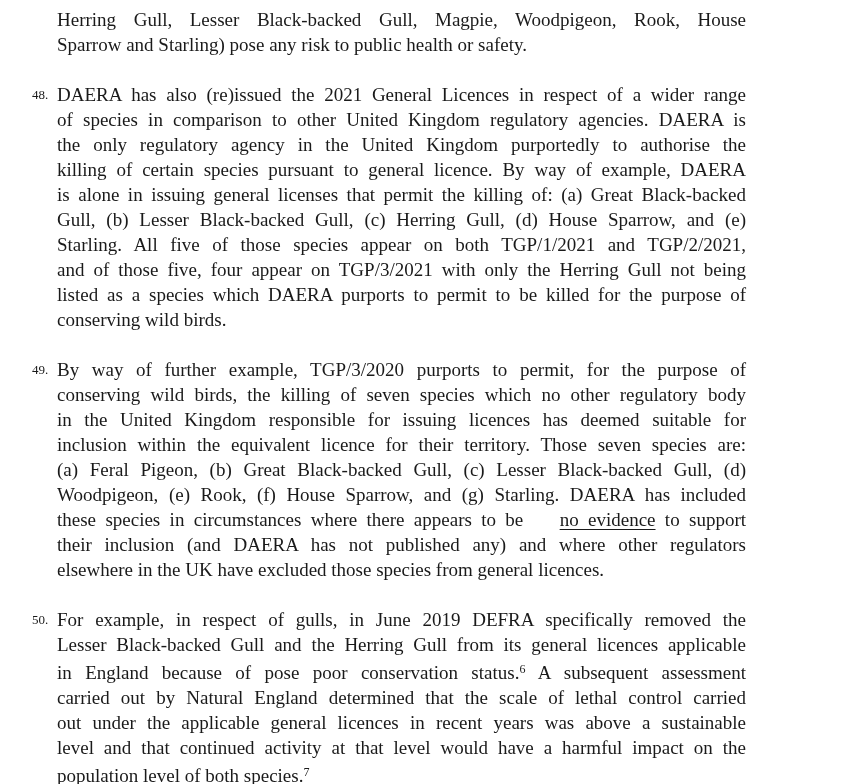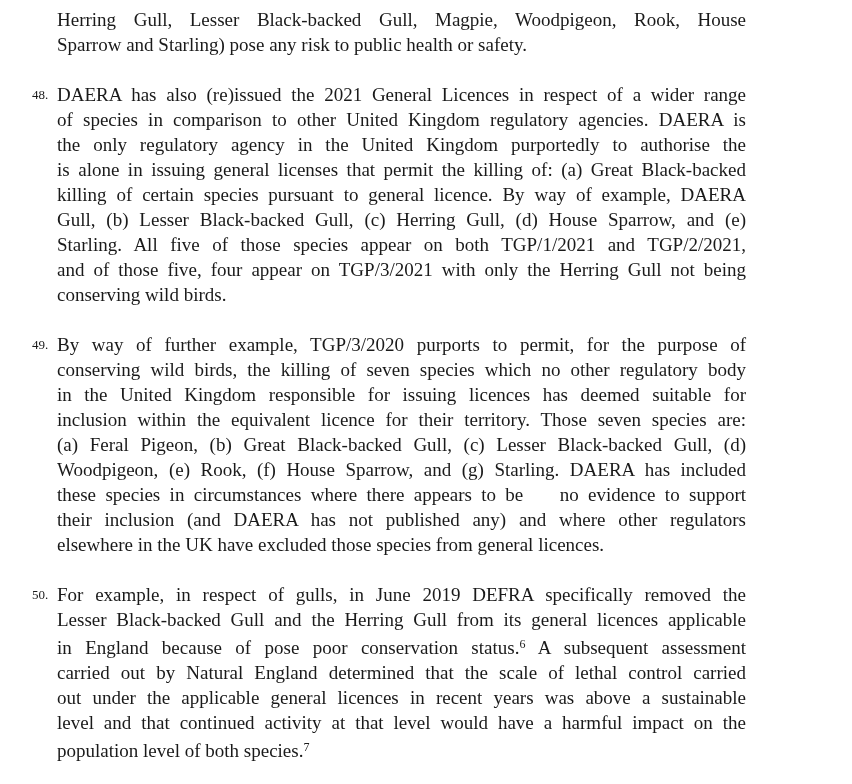--- a/index.html
+++ b/index.html
@@ -43,20 +43,21 @@
     line-height: 25px;
     white-space: nowrap;
     text-align: justify;
     text-align-last: justify;
   }
   .text-line.last {
     text-align: right;
     text-align-last: left;
   }
   .seg-underline {
+    text-decoration: underline;
     text-underline-offset: 3px;
     margin-left: 27px;
   }
   .seg-sup {
     font-size: 12px;
     vertical-align: 6px;
   }
 </style>
 </head>
 <body style="background: rgb(255, 255, 255); color: rgb(26, 26, 26);">
@@ -70,25 +71,26 @@
           <div class="text-line last"><span>Sparrow and Starling) pose any risk to public health or safety.</span></div>
         </div>
   </div>
 
   <div class="para">
     <div class="para-number">48.</div>
     <div class="para-body">
           <div class="text-line"><span>DAERA has also (re)issued the 2021 General Licences in respect of a wider range</span></div>
           <div class="text-line"><span>of species in comparison to other United Kingdom regulatory agencies. DAERA is</span></div>
           <div class="text-line"><span>the only regulatory agency in the United Kingdom purportedly to authorise the</span></div>
+          <div class="text-line"><span>killing of certain species pursuant to general licence. By way of example, DAERA</span></div>
           <div class="text-line"><span>is alone in issuing general licenses that permit the killing of: (a) Great Black-backed</span></div>
-          <div class="text-line"><span>killing of certain species pursuant to general licence. By way of example, DAERA</span></div>
           <div class="text-line"><span>Gull, (b) Lesser Black-backed Gull, (c) Herring Gull, (d) House Sparrow, and (e)</span></div>
           <div class="text-line"><span>Starling. All five of those species appear on both TGP/1/2021 and TGP/2/2021,</span></div>
           <div class="text-line"><span>and of those five, four appear on TGP/3/2021 with only the Herring Gull not being</span></div>
+          <div class="text-line"><span>listed as a species which DAERA purports to permit to be killed for the purpose of</span></div>
           <div class="text-line last"><span>conserving wild birds.</span></div>
         </div>
   </div>
 
   <div class="para">
     <div class="para-number">49.</div>
     <div class="para-body">
           <div class="text-line"><span>By way of further example, TGP/3/2020 purports to permit, for the purpose of</span></div>
           <div class="text-line"><span>conserving wild birds, the killing of seven species which no other regulatory body</span></div>
           <div class="text-line"><span>in the United Kingdom responsible for issuing licences has deemed suitable for</span></div>

